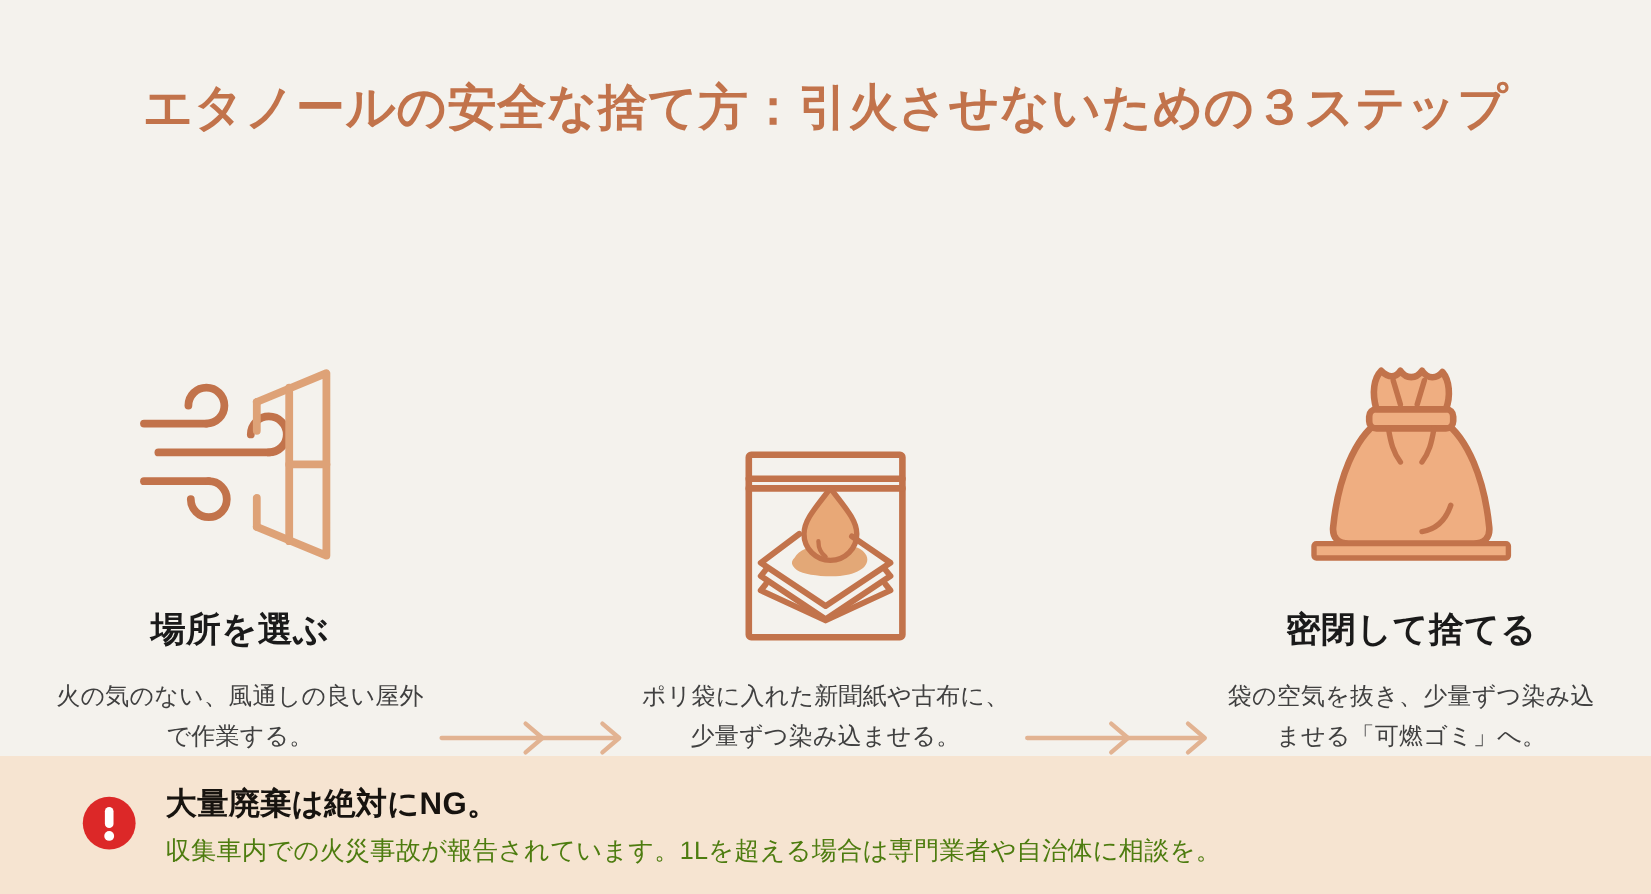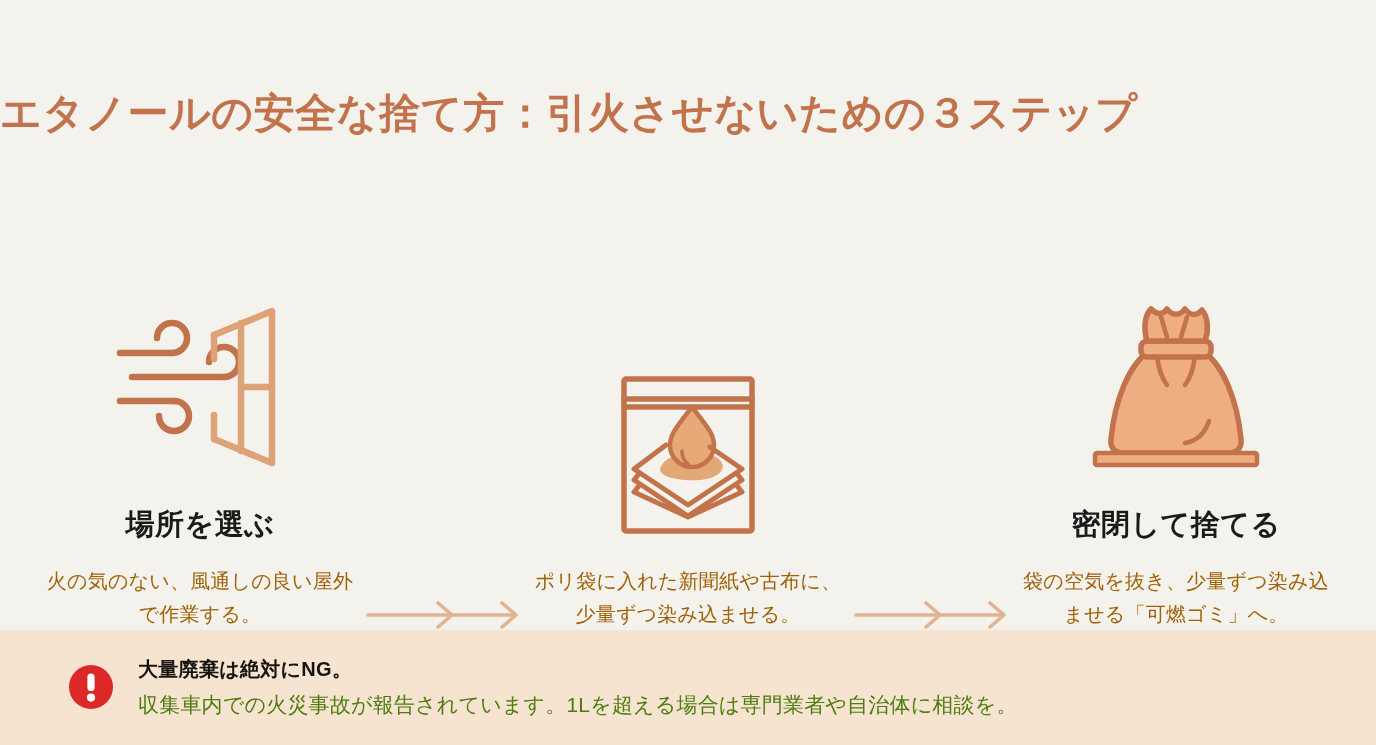--- a/index.html
+++ b/index.html
@@ -20,21 +20,22 @@
     position:relative;
     width:1376px;
     height:745px;
     background:#F4F2ED;
     display:flex;
     flex-direction:column;
   }
 
   
   .title-wrap {
-    padding-top:88px;
+    padding-top:64px;
+    text-align:center;
   }
   .title {
     font-size:41px;
     font-weight:bold;
     color:#C2734B;
     letter-spacing:0.5px;
     line-height:1.25;
     white-space:nowrap;
   }
 
@@ -68,21 +69,21 @@
     font-weight:bold;
     color:#1A1A1A;
     letter-spacing:0.5px;
     white-space:nowrap;
   }
 
   .step-desc {
     margin-top:20px;
     font-size:20px;
     line-height:1.62;
-    color:#a16207;
+    color:#404040;
     text-align:center;
     max-width:320px;
     letter-spacing:0.2px;
   }
 
   
   .arrow {
     width:168px;
     flex:0 0 168px;
     display:flex;
@@ -102,21 +103,21 @@
 
   .banner-icon {
     flex:0 0 auto;
     margin-right:24px;
     margin-top:2px;
   }
 
   .banner-text { display:flex; flex-direction:column; }
 
   .banner-title {
-    font-size:20px;
+    font-size:26px;
     font-weight:bold;
     color:#17130F;
     letter-spacing:0.3px;
     margin-bottom:8px;
   }
 
   .banner-body {
     font-size:21px;
     color:#4d7c0f;
     letter-spacing:0.2px;

